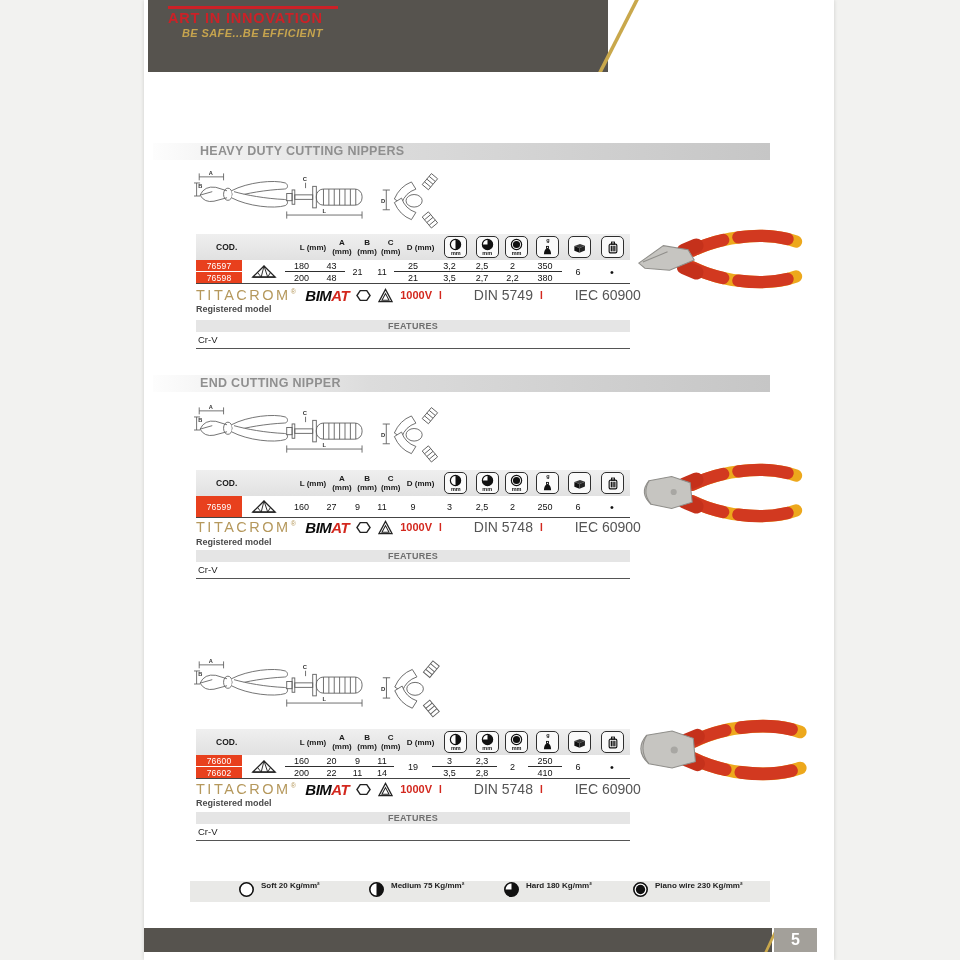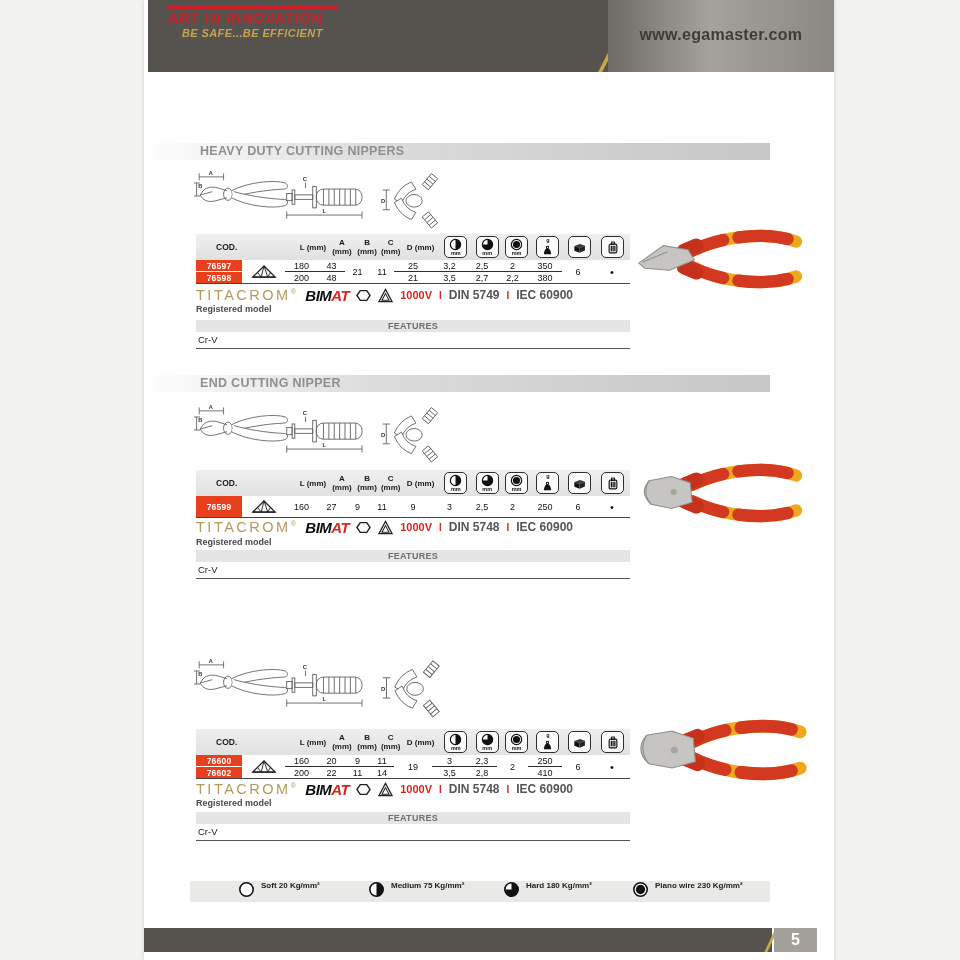--- a/index.html
+++ b/index.html
@@ -48,36 +48,36 @@
   .hbox { width: 23px; height: 22px; border: 1.6px solid #2f2f2f; border-radius: 5px;
           background: #fafafa; display: flex; flex-direction: column; align-items: center; justify-content: center; }
   .hbox .sub { font-size: 5.5px; font-weight: bold; line-height: 1; color: #111; }
   .hbox .sup { font-size: 5.5px; font-weight: bold; line-height: 1; color: #111; }
   .tdata { display: flex; border-bottom: 1.2px solid #444; }
   .tdata .col { display: flex; flex-direction: column; }
   .h2 .col { height: 23px; } .h1 .col { height: 21px; }
   .v { flex: 1; display: flex; align-items: center; justify-content: center; font-size: 9px; color: #111; }
   .stk .v + .v { border-top: 1px solid #2e2e2e; }
   .codcol { gap: 1px; }
-  .codcell { flex: 1; background: #e8401d; color: #fff; font-weight: bold; font-size: 8.5px;
+  .codcell { flex: 1; background: #e8401d; color: #fff; font-weight: normal; font-size: 8.5px;
              display: flex; align-items: center; justify-content: center; letter-spacing: .2px; }
   .dot { font-size: 11px; }
   
   .w-cod{width:46px}.w-ic{width:43px}.w-l{width:33px}.w-a{width:27px}.w-b{width:25px}
   .w-c{width:24px}.w-d{width:38px}.w-m{width:35px}.w-h{width:30px}.w-p{width:31px}
   .w-g{width:34px}.w-pk{width:32px}.w-pl{width:36px}
   
   .brand { position: absolute; left: 52px; height: 16px; display: flex; align-items: center; gap: 7px; }
   .titacrom { font-size: 14.5px; letter-spacing: 2.5px; color: #b5985c; }
   .titacrom sup { font-size: 7px; }
   .bimat { font-style: italic; font-weight: bold; font-size: 15px; letter-spacing: -.5px; color: #0d0d0d; }
   .bimat .red { color: #d3281e; }
   .volt { color: #d3281e; font-weight: bold; font-size: 11px; }
   .sep { color: #d3281e; font-weight: bold; font-size: 10px; }
-  .std { color: #555; font-weight: bold; font-size: 12px; }
+  .std { color: #555; font-weight: normal; font-size: 14px; margin-left: 25px; }
   .registered { position: absolute; left: 52px; font-size: 9px; font-weight: bold; color: #4b4b4b; }
   .features-bar { position: absolute; left: 52px; width: 434px; height: 12px; background: #e5e5e5;
                   color: #6f6f6f; font-weight: bold; font-size: 9px; text-align: center; line-height: 12px; letter-spacing: .3px; }
   .crv { position: absolute; left: 52px; width: 434px; font-size: 9.5px; color: #1c1c1c;
          padding: 2px 0 3px 2px; border-bottom: 1.2px solid #555; }
   
   .photo { position: absolute; }
   
   .legend { position: absolute; left: 46px; top: 881px; width: 580px; height: 21px; background: #e9e9e7; }
   .litem { position: absolute; top: 0; height: 22px; display: flex; align-items: flex-start; gap: 6px; }
@@ -223,23 +223,20 @@
 
   <div class="header">
     <div class="header-left">
       <div class="logo">
         <div class="logo-redbar"></div>
         <div class="logo-tag1">ART IN INNOVATION</div>
         <div class="logo-tag2">BE SAFE...BE EFFICIENT</div>
       </div>
     </div>
     <div class="header-gold"></div>
-    <div class="header-right">
-      <div class="website">www.egamaster.com</div>
-    </div>
   </div>
 
   <div class="sec-title" style="top:143px">HEAVY DUTY CUTTING NIPPERS</div>
 
   <svg class="tdraw" style="top:166px" width="260" height="66">
     <use href="#draw-side" x="0" y="2" width="100" height="56"></use>
     <use href="#draw-mid" x="86" y="6" width="104" height="52"></use>
     <use href="#draw-front" x="186" y="2" width="70" height="62"></use>
   </svg>
 

